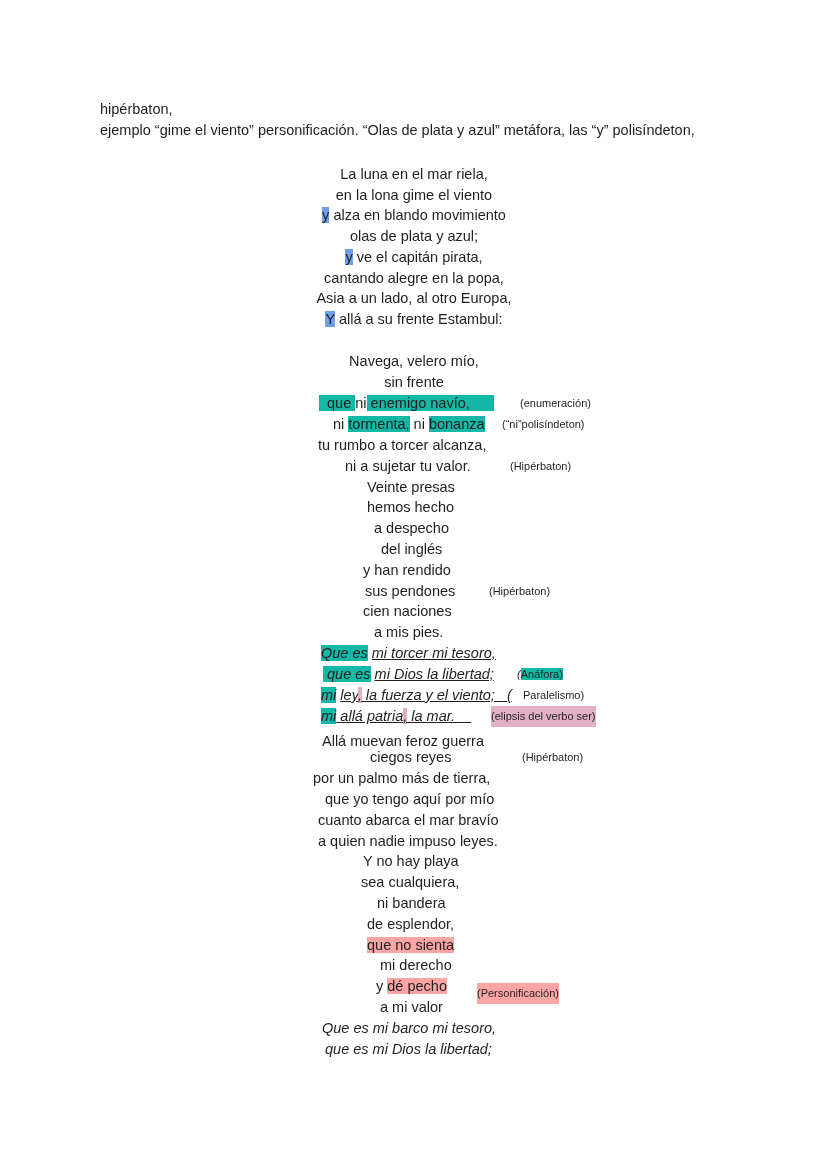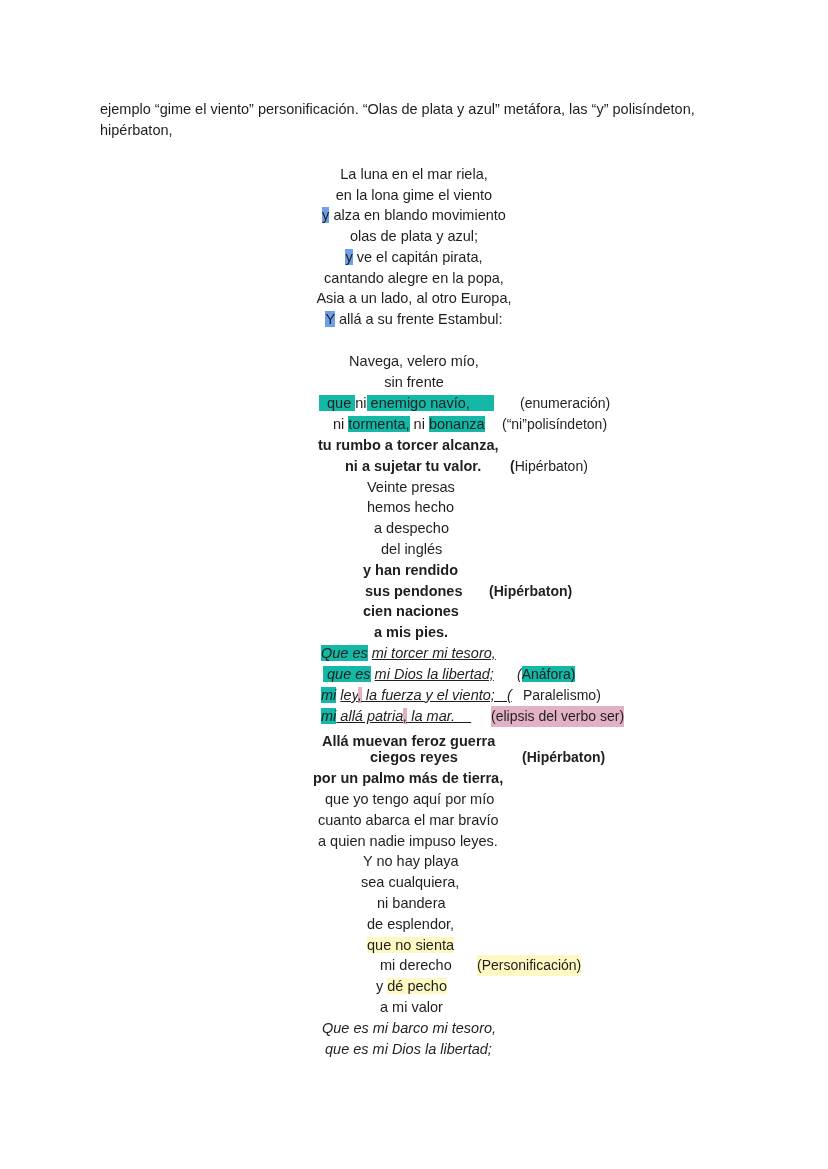--- a/index.html
+++ b/index.html
@@ -11,35 +11,35 @@
   .intro {
     position: absolute; left: 100px; top: 99px; width: 650px;
     line-height: 21px; font-size: 14.5px;
   }
   .poem { position: absolute; left: 0; top: 0; width: 828px; }
   .line {
     position: absolute; white-space: pre; line-height: 20.7px; height: 20.7px;
     font-size: 14.5px;
   }
   .c { left: 0; width: 828px; text-align: center; }
-  .b { font-weight: bold; }
+  .b { font-weight: normal; }
   .i { font-style: italic; }
   .u { text-decoration: underline; }
   .hb { background: #14b8a6; }
   .hbd { background: #6f9fe8; }
   .hp { background: #e2b1c6; }
-  .hy { background: #fef9c3; }
-  .note { position: absolute; white-space: pre; line-height: 20.7px; font-size: 14px; }
+  .hy { background: #fca5a5; margin-top: 28px; }
+  .note { position: absolute; white-space: pre; line-height: 20.7px; font-size: 11px; }
 </style>
 </head>
 <body>
 
 <div class="intro">
+  <div>hipérbaton,</div>
   <div>ejemplo “gime el viento” personificación. “Olas de plata y azul” metáfora, las “y” polisíndeton,</div>
-  <div>hipérbaton,</div>
 </div>
 
 <div class="poem">
 
   <div>
     <div class="line c" style="top:164px">La luna en el mar riela,</div>
     <div class="line c" style="top:185px">en la lona gime el viento</div>
     <div class="line c" style="top:205px"><span class="hbd">y</span><span> alza en blando movimiento</span></div>
     <div class="line c" style="top:226px">olas de plata y azul;</div>
     <div class="line c" style="top:247px"><span class="hbd">y</span><span> ve el capitán pirata,</span></div>

